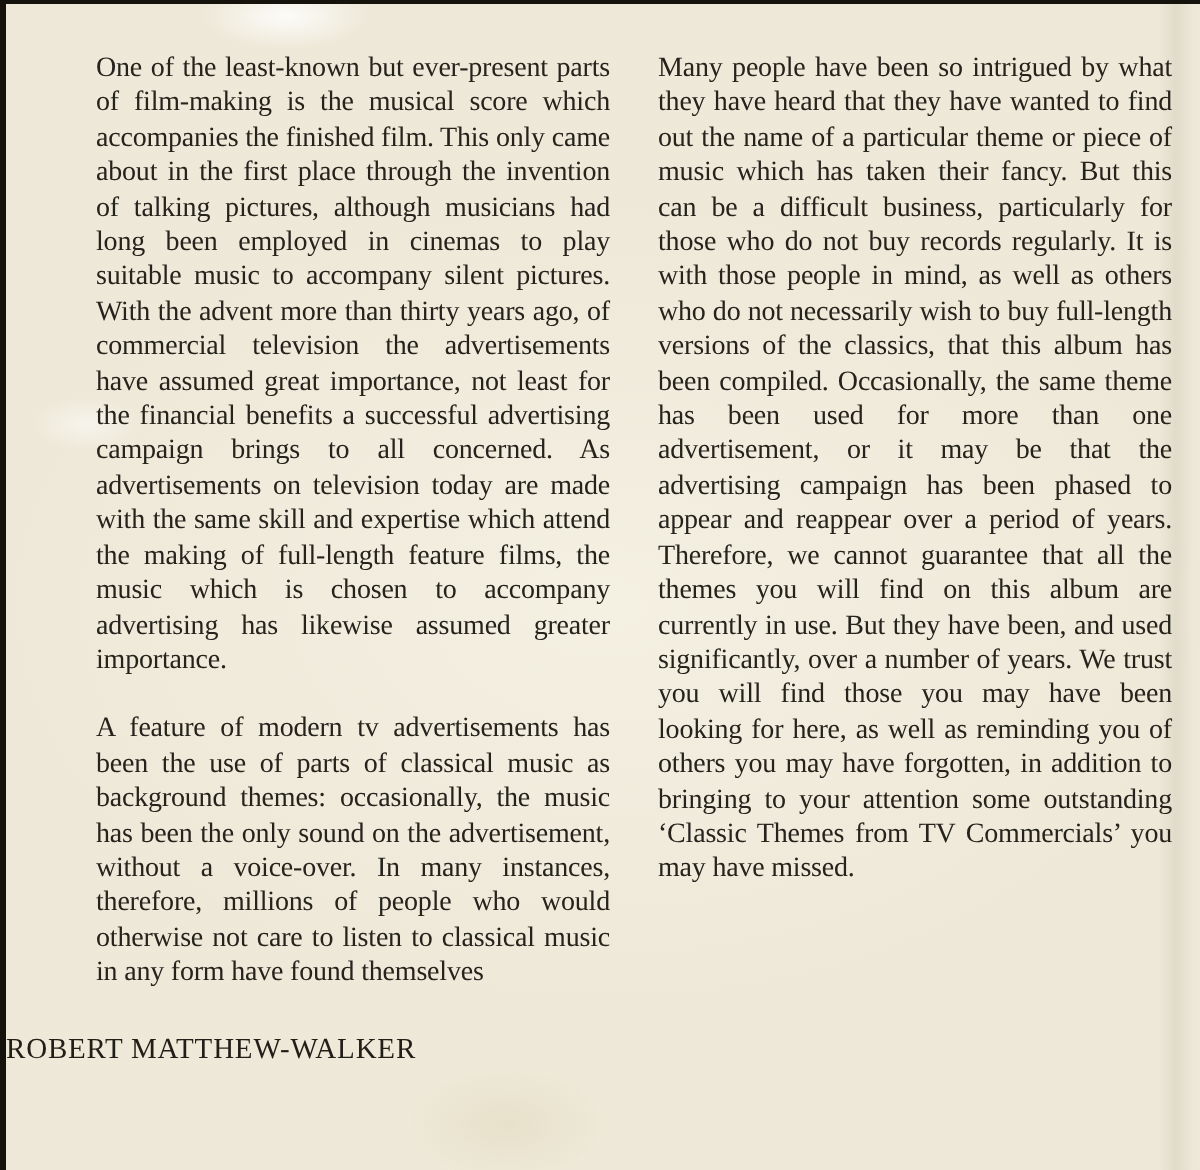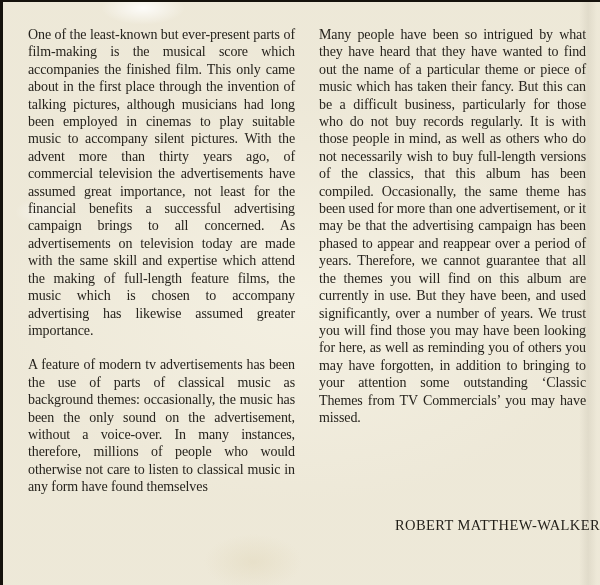--- a/index.html
+++ b/index.html
@@ -22,40 +22,40 @@
     border-top: 2px solid #15120c;
     border-left: 3px solid #15120c;
     overflow: hidden;
     font-family: "Liberation Serif", "DejaVu Serif", serif;
     color: #26231d;
   }
   .columns {
     display: flex;
     gap: 24px;
     padding: 24px 14px 0 25px;
+    margin-left: 20px;
   }
   .col {
     flex: 1 1 0;
     min-width: 0;
   }
   .col p {
     margin: 0 0 17px 0;
     font-size: 14px;
     line-height: 17.4px;
     letter-spacing: -0.1px;
     text-align: justify;
     text-rendering: optimizeLegibility;
   }
   .author {
     margin-top: 4px;
-    text-align: right;
+    text-align: left;
     font-size: 14.5px;
     letter-spacing: 0.4px;
     color: #211e18;
-    margin-left: 44px;
   }
 </style>
 </head>
 <body>
 
 <div class="sheet">
   <div class="columns">
     <div class="col">
       <p>One of the least-known but ever-present parts of film-making is the musical score which accompanies the finished film. This only came about in the first place through the invention of talking pictures, although musicians had long been employed in cinemas to play suitable music to accompany silent pictures. With the advent more than thirty years ago, of commercial television the advertisements have assumed great importance, not least for the financial benefits a successful advertising campaign brings to all concerned. As advertisements on television today are made with the same skill and expertise which attend the making of full-length feature films, the music which is chosen to accompany advertising has likewise assumed greater importance.</p>
       <p>A feature of modern tv advertisements has been the use of parts of classical music as background themes: occasionally, the music has been the only sound on the advertisement, without a voice-over. In many instances, therefore, millions of people who would otherwise not care to listen to classical music in any form have found themselves</p>

